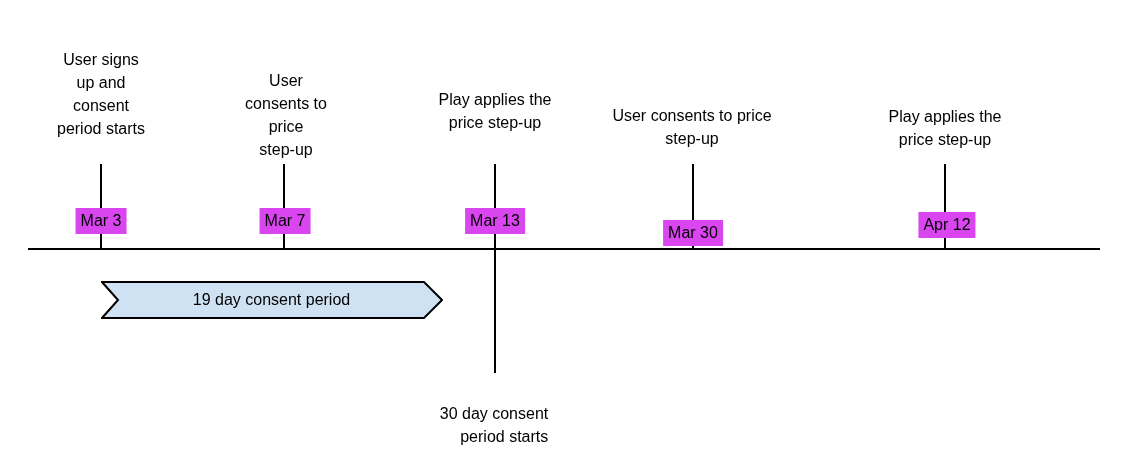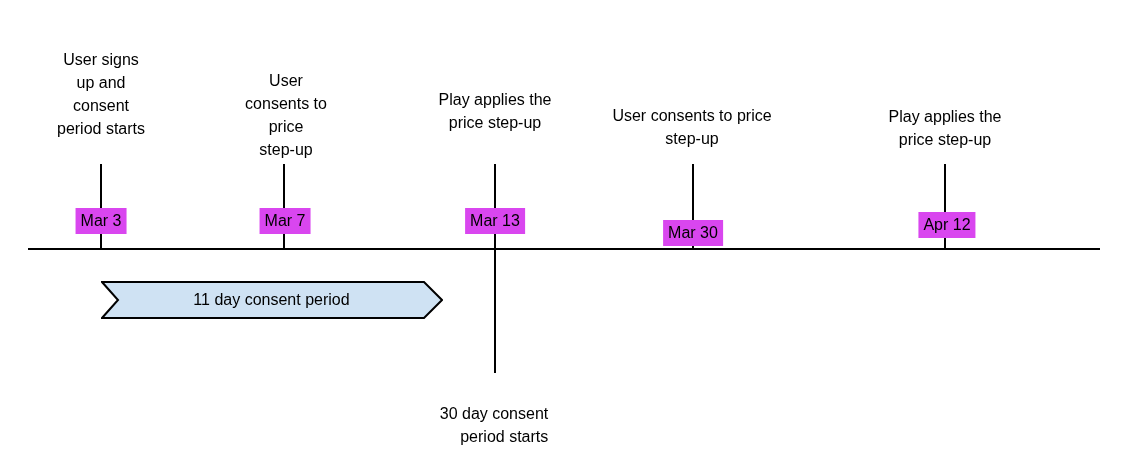--- a/index.html
+++ b/index.html
@@ -106,20 +106,20 @@
 
   <div class="event-label" style="left:945px; top:105px;">Play applies the
 price step-up</div>
   <div class="tick" style="left:945px; top:164px; height:86px;"></div>
   <div class="date-badge" style="left:947px; top:212px;">Apr 12</div>
 
   <div class="banner" style="left:101px; top:281px; width:342px;">
     <svg width="342" height="38">
       <path d="M1 1 H323 L341 19 L323 37 H1 L17 19 Z" fill="#cfe2f3" stroke="#000000" stroke-width="2" stroke-linejoin="miter"></path>
     </svg>
-    <div class="banner-label">11 day consent period</div>
+    <div class="banner-label">19 day consent period</div>
   </div>
 
 
   <div class="footnote" style="left:494px; top:377px;">30 day consent
 period starts</div>
 
 </div>
 
 </body></html>

